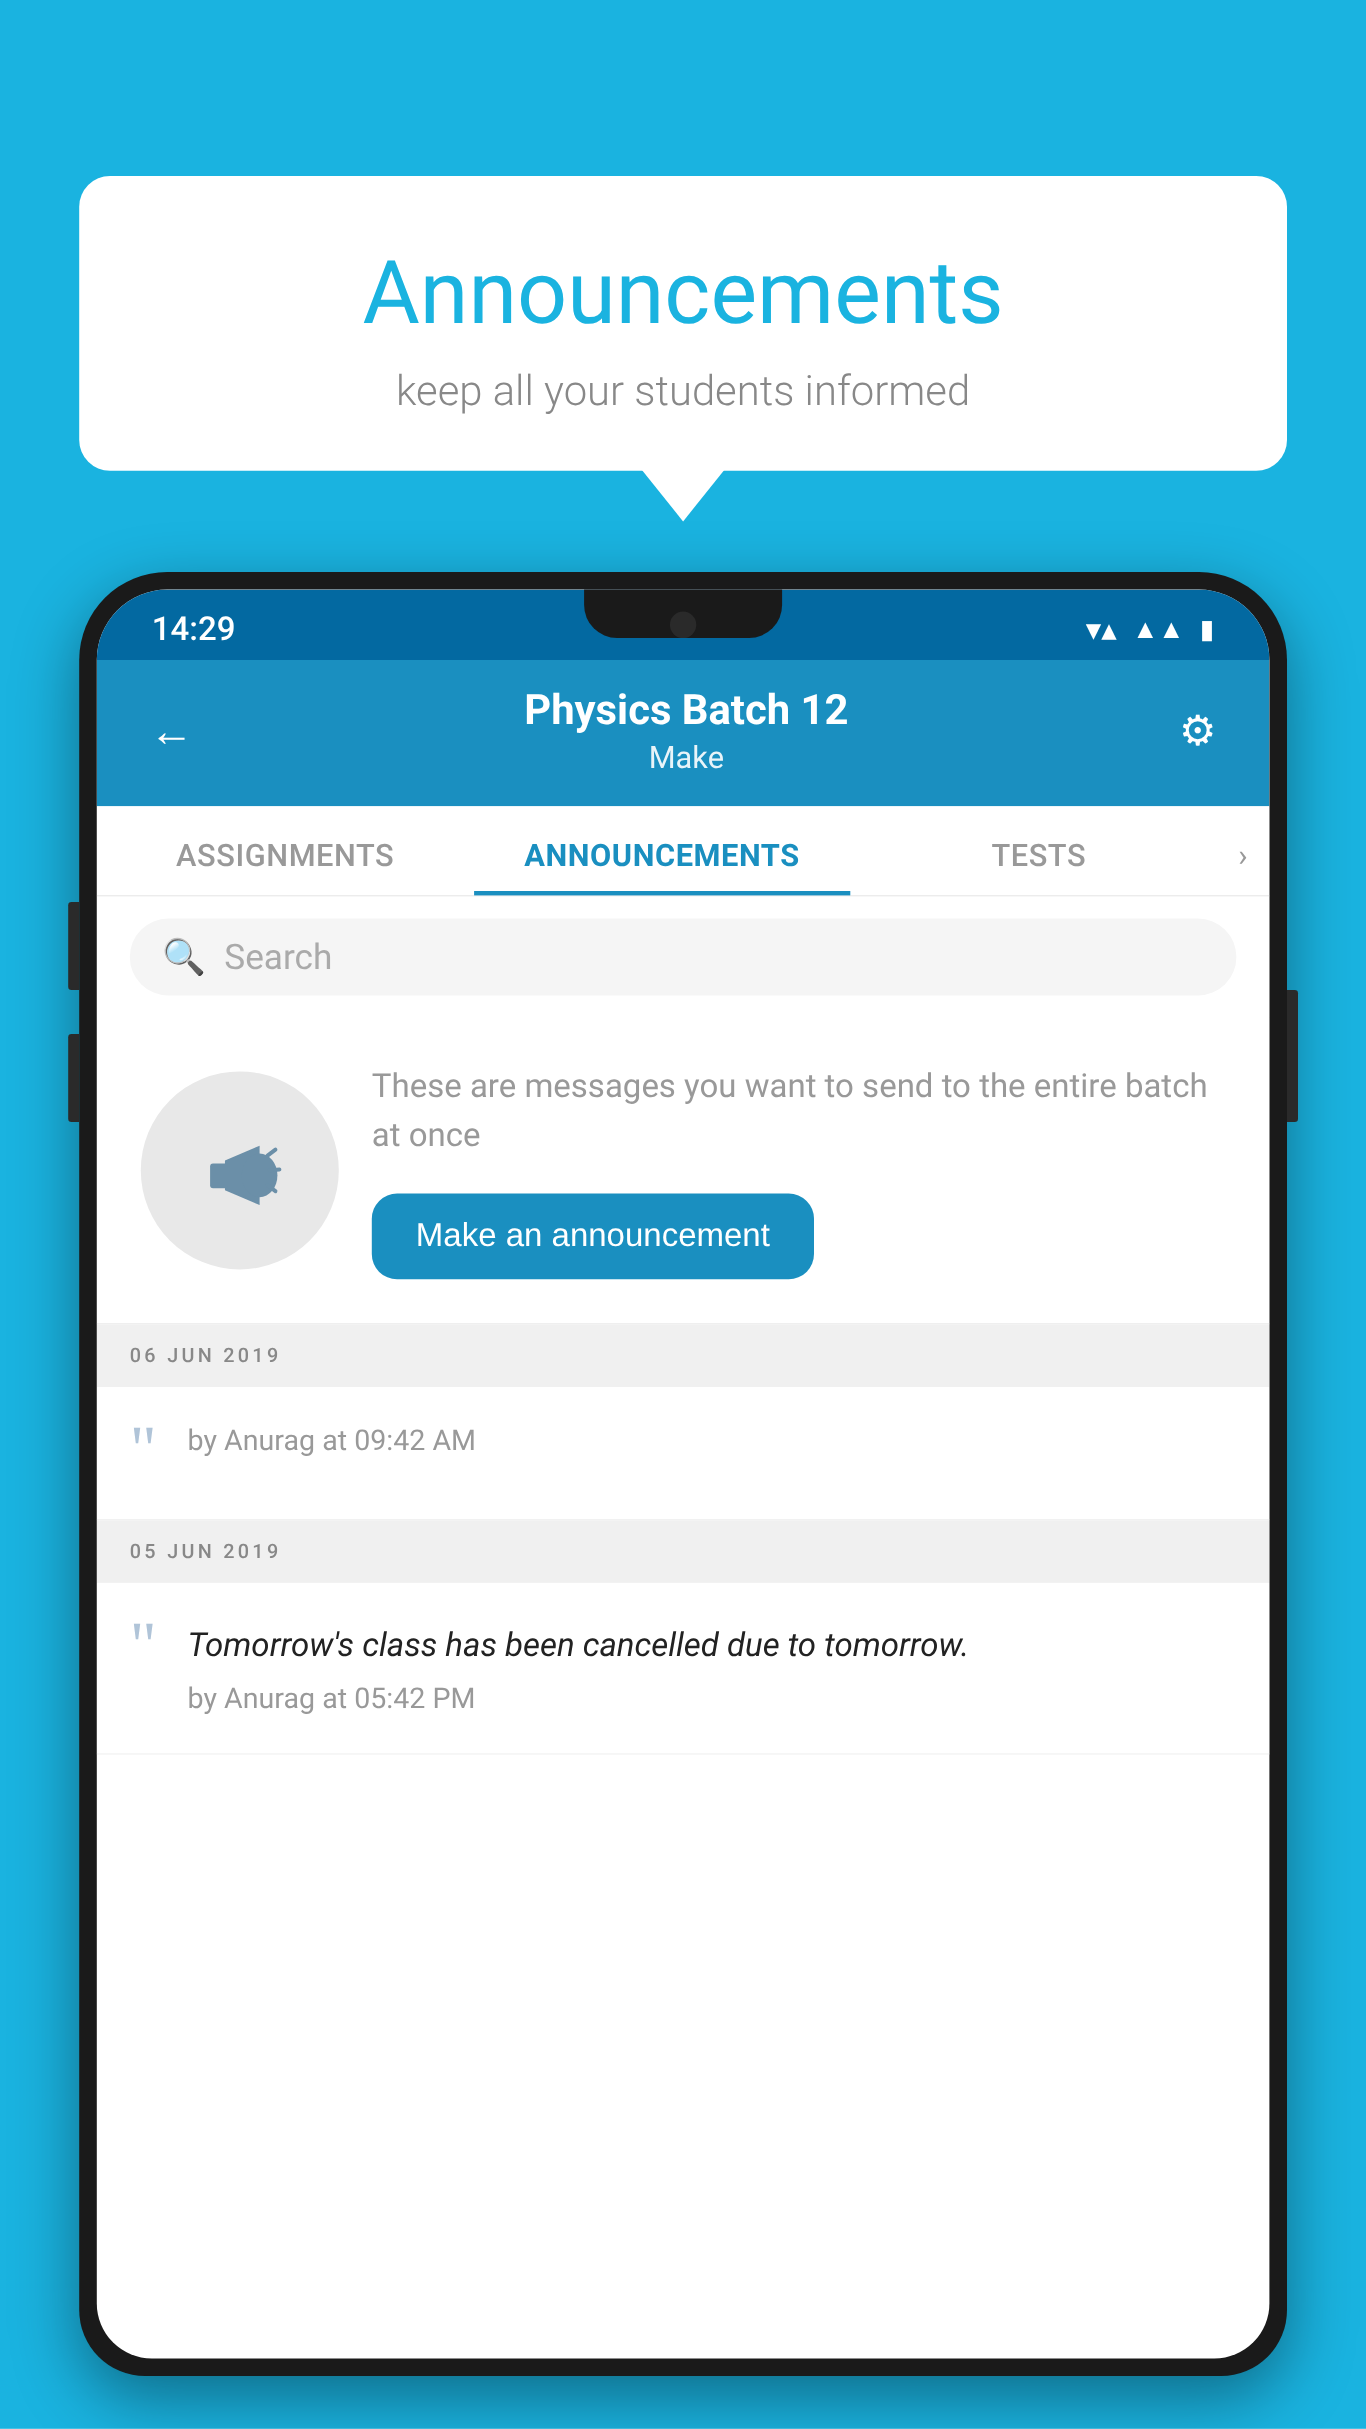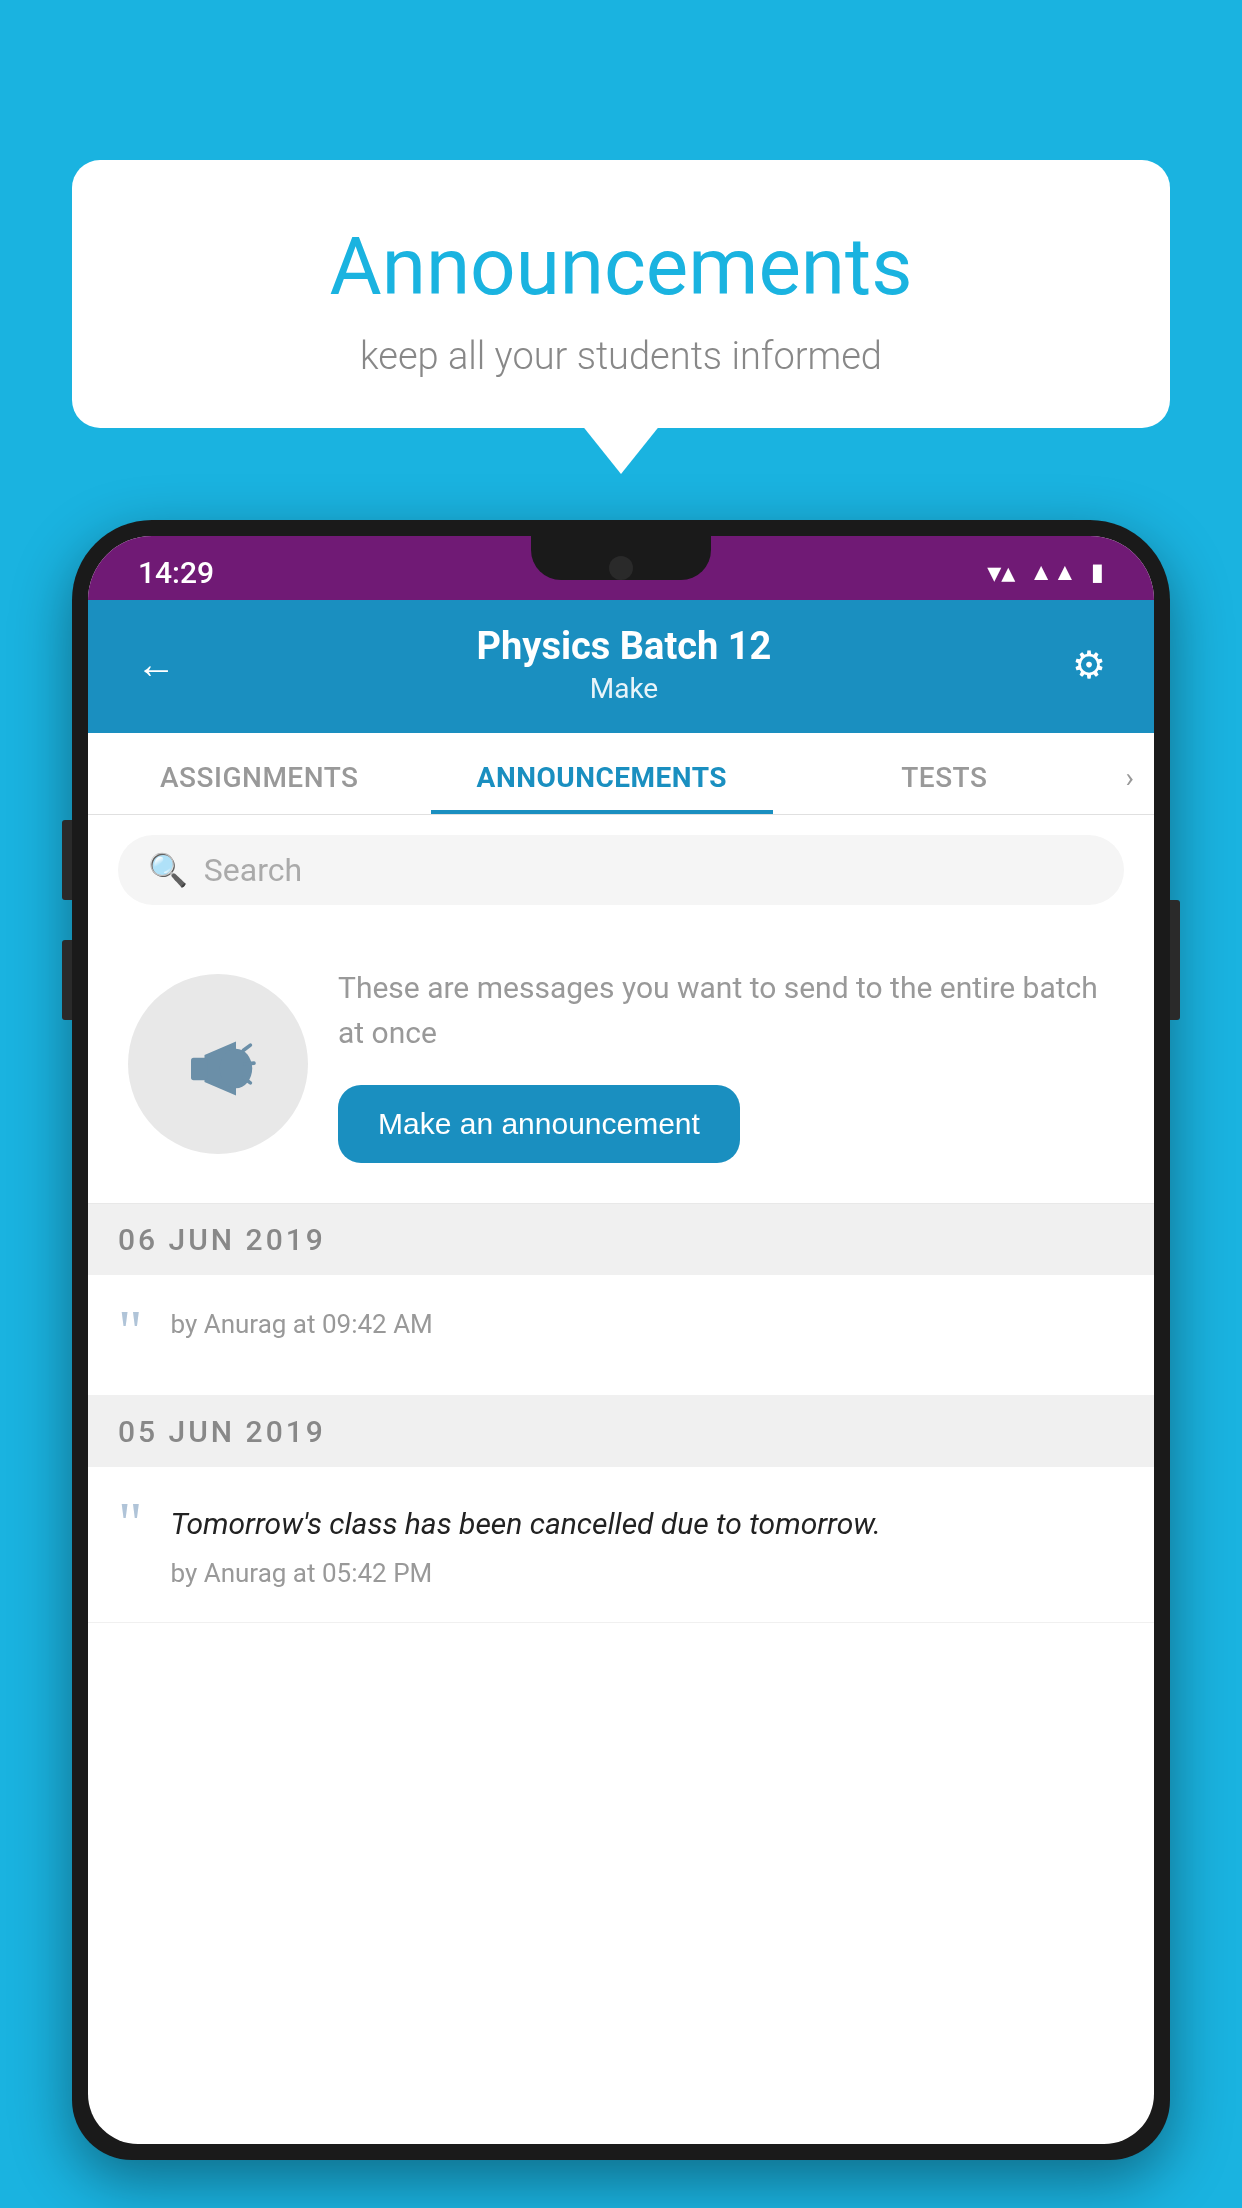--- a/index.html
+++ b/index.html
@@ -140,21 +140,21 @@
       border-radius: 64px 64px 50px 50px;
       overflow: hidden;
       width: 100%;
       height: 100%;
       display: flex;
       flex-direction: column;
     }
 
     
     .status-bar {
-      background: #701a75;
+      background: #0369a1;
       display: flex;
       justify-content: space-between;
       align-items: center;
       padding: 18px 50px 10px 50px;
       min-height: 64px;
     }
 
     .status-time {
       color: white;
       font-size: 30px;
@@ -334,21 +334,21 @@
       font-size: 30px;
       font-weight: 500;
       cursor: pointer;
       display: inline-block;
     }
 
     
     .date-separator {
       background: #f0f0f0;
       padding: 18px 30px;
-      font-size: 30px;
+      font-size: 18px;
       color: #888;
       letter-spacing: 3px;
       font-weight: 500;
     }
 
     
     .announcement-item {
       background: white;
       display: flex;
       align-items: flex-start;

